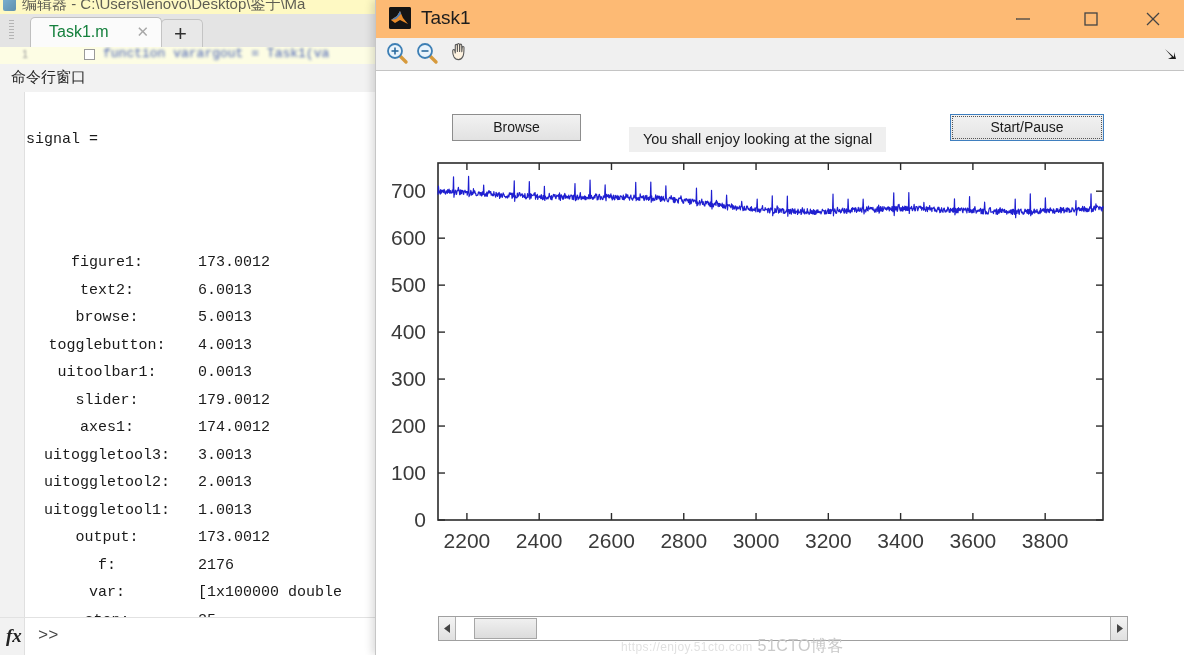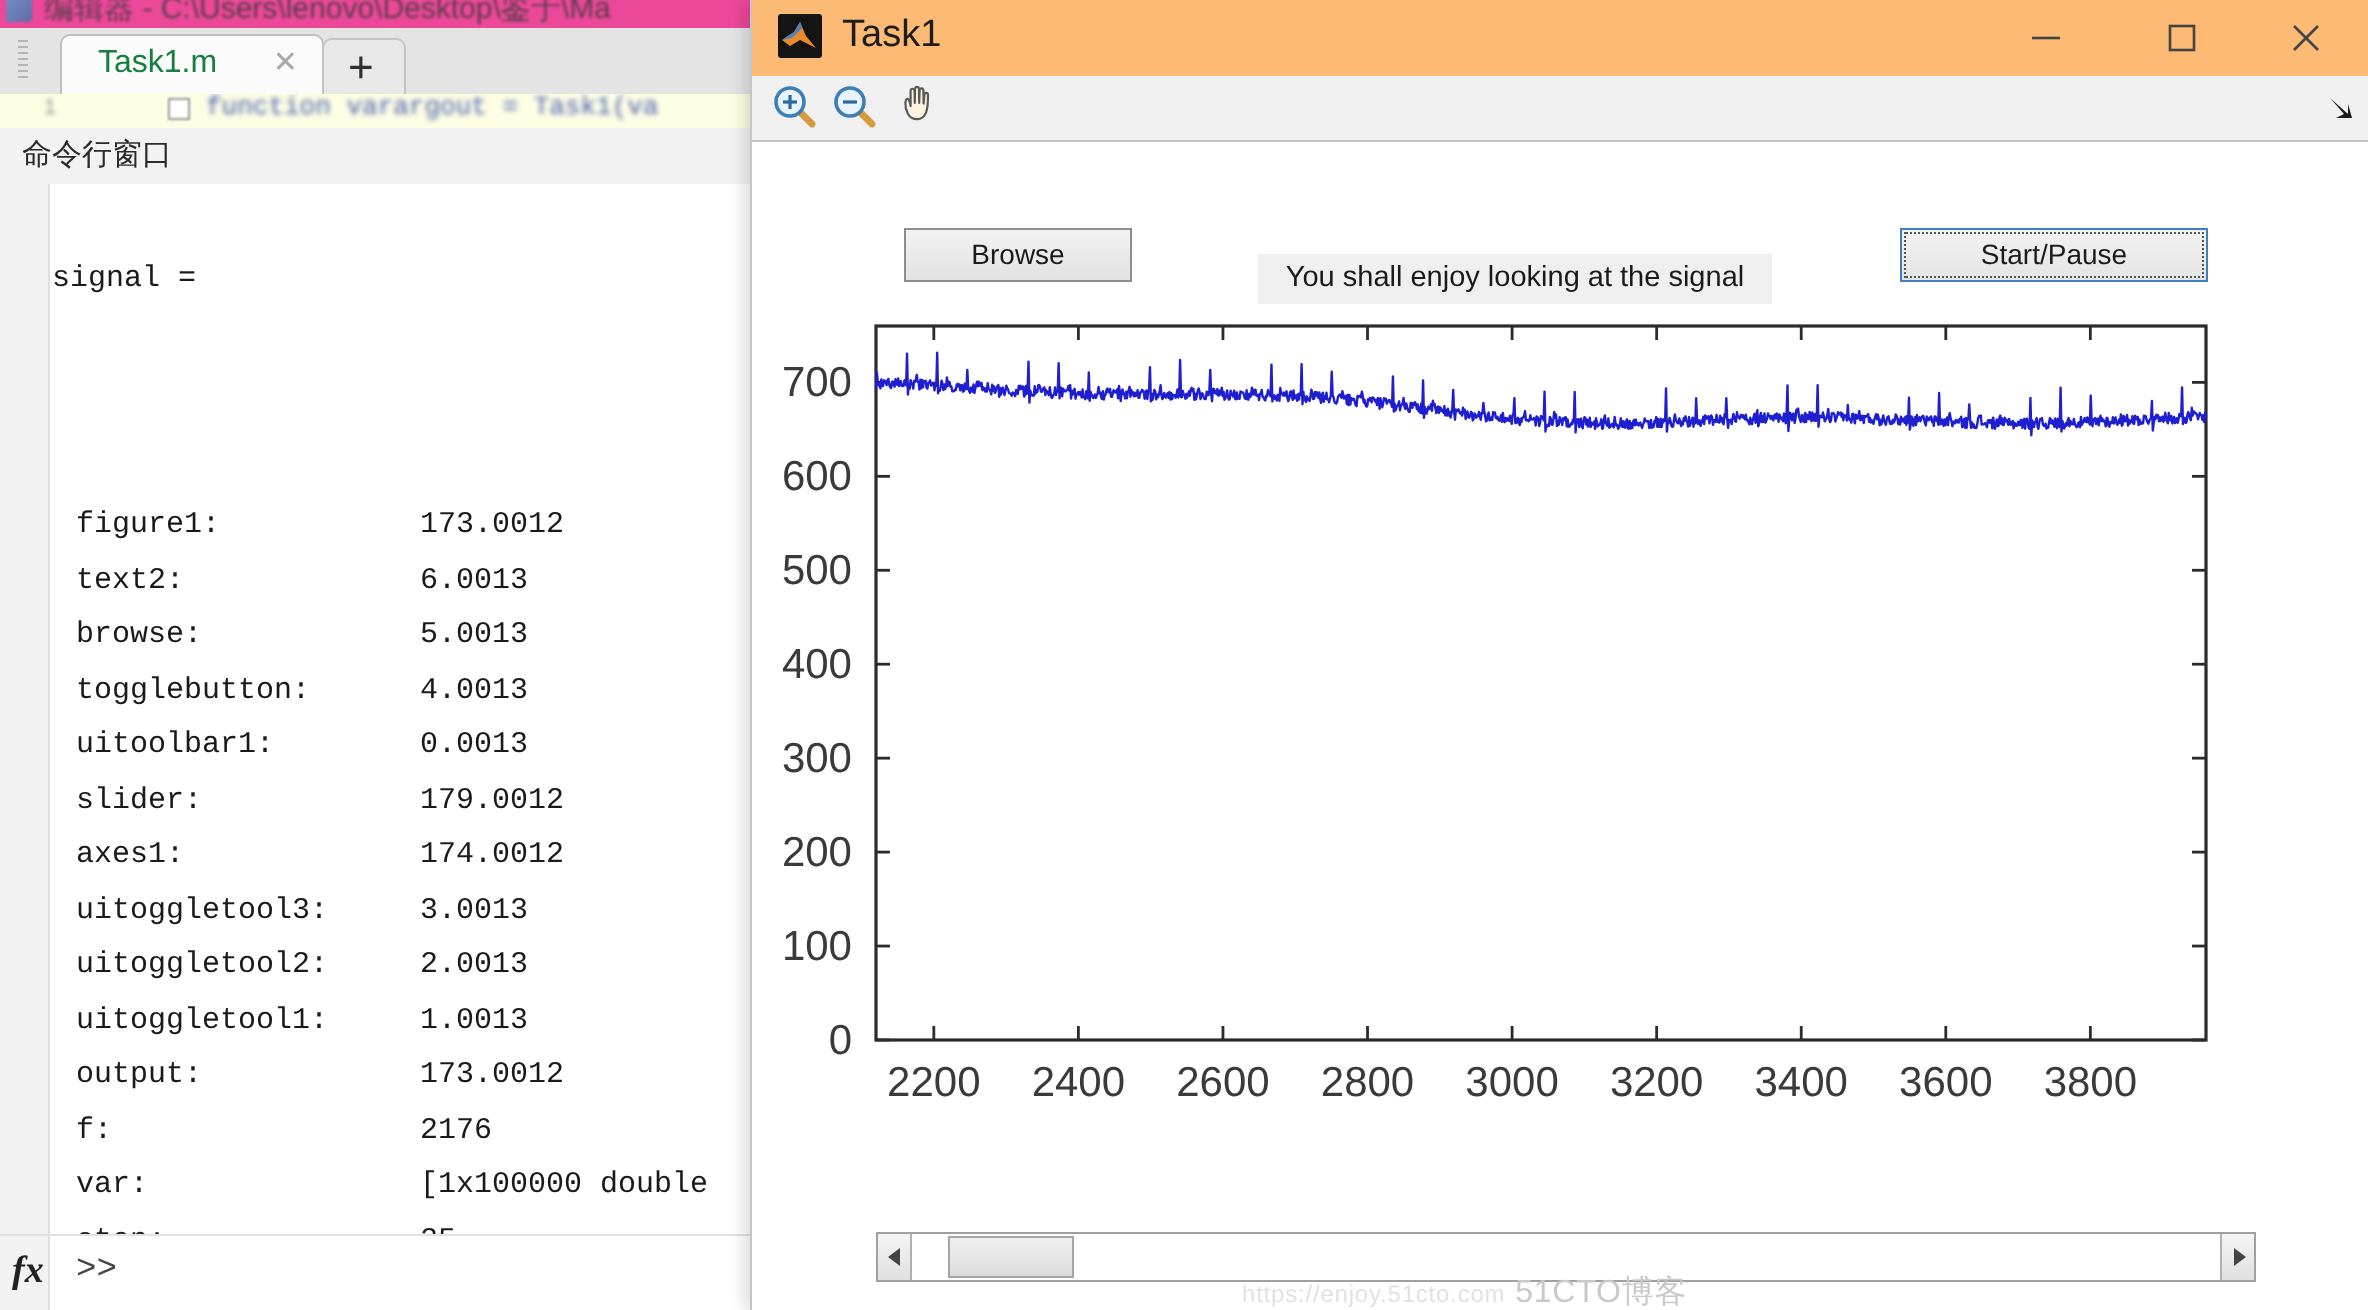--- a/index.html
+++ b/index.html
@@ -20,21 +20,21 @@
     position: absolute;
     left: 0; top: 0;
     width: 378px; height: 655px;
     background: #ffffff;
     overflow: hidden;
   }
   #ide-titlebar {
     position: absolute;
     left: 0; top: 0;
     width: 378px; height: 15px;
-    background: #ec4899;
+    background: #fef9c3;
     overflow: hidden;
   }
   #ide-title-text {
     position: absolute;
     left: 22px; top: -5px;
     font-size: 15px;
     color: #3b3b3b;
     white-space: nowrap;
     filter: blur(0.7px);
     opacity: .82;
@@ -180,22 +180,21 @@
   }
   .cmd-line {
     height: 27.5px;
     line-height: 27.5px;
     white-space: pre;
   }
   .cmd-struct-row { display: block; }
   .cmd-fname {
     display: inline-block;
     width: 162px;
-    text-align: left;
-    margin-left: 12px;
+    text-align: center;
   }
   .cmd-fval { margin-left: 10px; }
   #cmdwin-prompt {
     position: absolute;
     left: 0; top: 617px;
     width: 378px; height: 38px;
     background: #ffffff;
     border-top: 1px solid #e2e2e2;
   }
   #prompt-gutter {
@@ -296,21 +295,21 @@
     position: absolute;
     left: 0; top: 71px;
     width: 808px; height: 584px;
     background: #ffffff;
   }
 
   
   #btn-browse {
     position: absolute;
     left: 76px; top: 43px;
-    width: 114px; height: 27px;
+    width: 129px; height: 27px;
     background: linear-gradient(to bottom, #f2f2f2, #e2e2e2);
     border: 1px solid #8d8d8d;
     box-sizing: border-box;
     font-size: 14px;
     color: #1a1a1a;
     text-align: center;
     line-height: 25px;
     cursor: pointer;
   }
   #label-signal {

